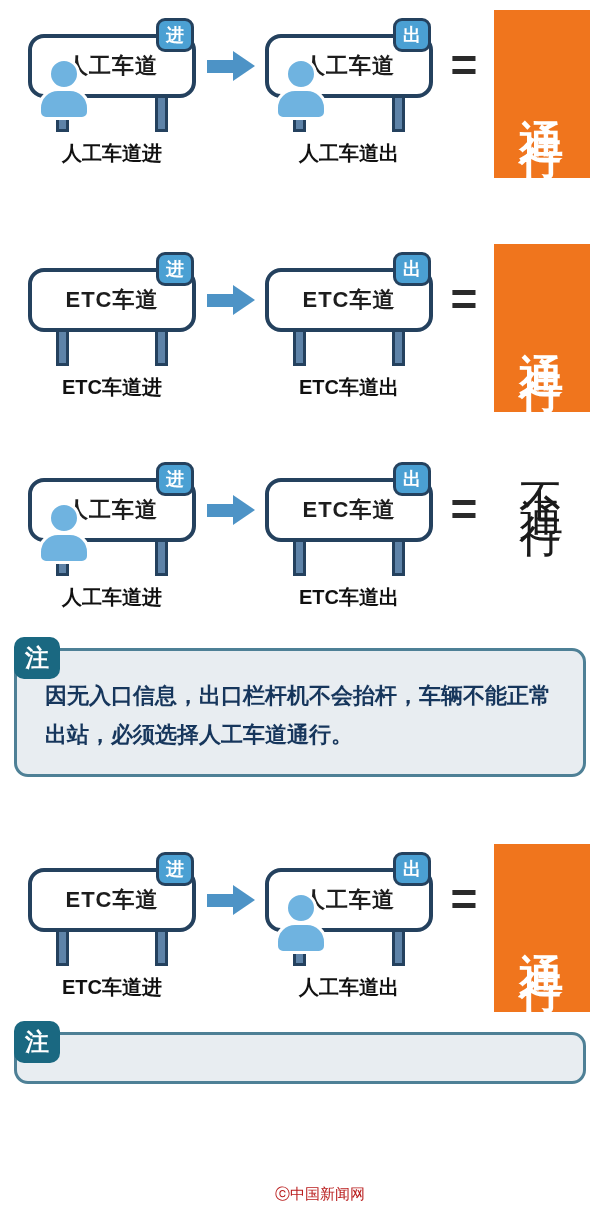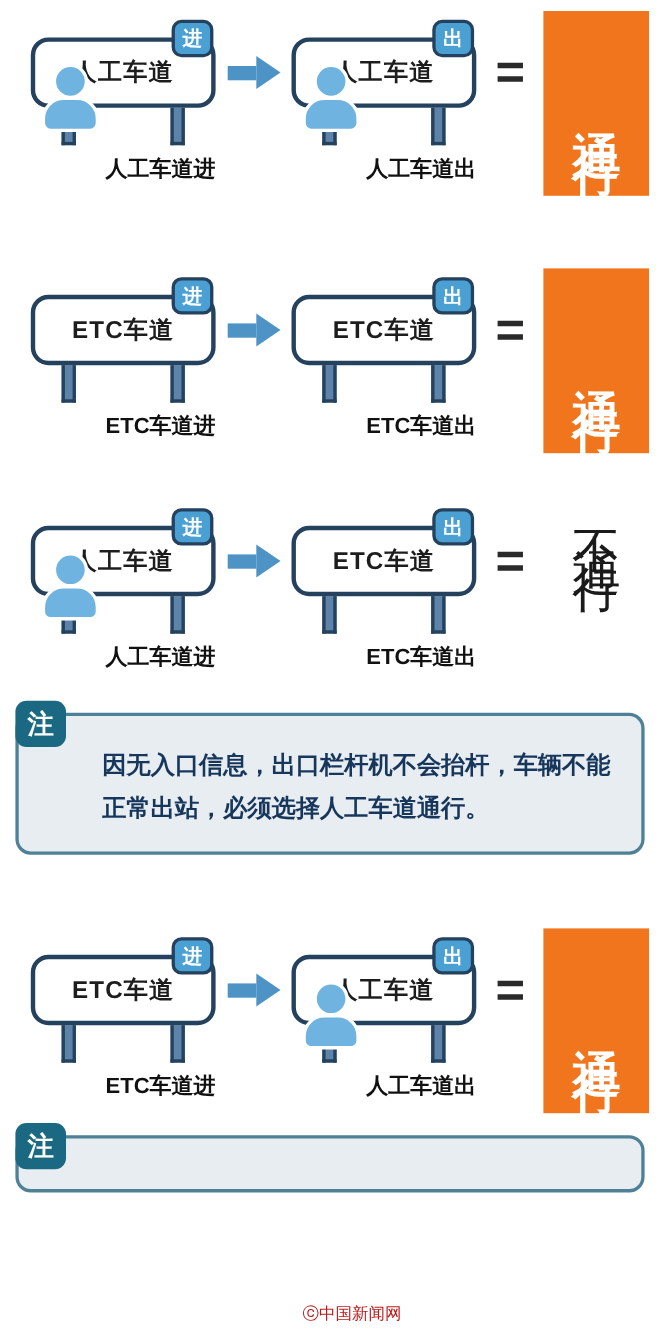--- a/index.html
+++ b/index.html
@@ -20,21 +20,21 @@
     position:absolute;top:0;right:2px;z-index:4;width:38px;height:34px;
     background:var(--badge_blue);border:3px solid var(--navy);border-radius:9px;
     display:flex;align-items:center;justify-content:center;
     color:#fff;font-size:18px;font-weight:bold;box-sizing:border-box;
   }
   .legs{display:flex;justify-content:space-between;width:112px;margin:0 auto;height:34px;}
   .leg{width:13px;background:var(--leg_blue);border:3px solid var(--navy);border-top:none;box-sizing:border-box;}
   .person{position:absolute;z-index:3;left:10px;top:40px;width:52px;display:flex;flex-direction:column;align-items:center;}
   .person .p-head{width:26px;height:26px;border-radius:50%;background:var(--person_blue);border:3px solid #fff;}
   .person .p-body{margin-top:-2px;width:46px;height:26px;background:var(--person_blue);border:3px solid #fff;border-radius:20px 20px 8px 8px;}
-  .sign-label{width:168px;margin-top:8px;text-align:right;font-size:20px;font-weight:bold;color:#111;}
+  .sign-label{width:168px;margin-top:8px;text-align:center;font-size:20px;font-weight:bold;color:#111;}
   .arrow{display:flex;align-items:center;margin-top:33px;width:62px;flex:0 0 62px;padding-left:4px;box-sizing:border-box;}
   .arrow .shaft{width:26px;height:13px;background:var(--arrow_blue);}
   .arrow .tri{width:0;height:0;border-left:22px solid var(--arrow_blue);border-top:15px solid transparent;border-bottom:15px solid transparent;}
   .equals{width:48px;flex:0 0 48px;text-align:center;margin-top:20px;font-size:46px;font-weight:800;color:#2a2a2a;}
   .result{margin-left:auto;margin-right:10px;display:flex;align-items:center;justify-content:center;}
   .result-pass{
     width:96px;height:168px;margin-top:-8px;background:var(--orange);
     color:#fff;font-size:44px;font-weight:bold;
     writing-mode:vertical-rl;text-orientation:upright;letter-spacing:18px;
     padding-top:16px;box-sizing:border-box;
@@ -47,21 +47,21 @@
     position:absolute;left:14px;right:14px;
     background:var(--note_bg);border:3px solid var(--note_border);border-radius:14px;
     padding:26px 24px 20px 28px;box-sizing:border-box;
   }
   .note-tab{
     position:absolute;top:-14px;left:-3px;width:46px;height:42px;
     background:var(--note_tab);border-radius:10px;
     display:flex;align-items:center;justify-content:center;
     color:#fff;font-size:24px;font-weight:bold;
   }
-  .note-text{font-size:22px;font-weight:bold;color:var(--note_text);line-height:1.75;text-align:left;margin-left:48px;}
+  .note-text{font-size:22px;font-weight:bold;color:var(--note_text);line-height:1.75;text-align:left;}
   .watermark{position:absolute;bottom:16px;width:100%;text-align:center;font-size:15px;color:#b91c1c;z-index:9;padding-left:20px;}
 </style>
 </head>
 <body>
 
 <div class="row" style="top:18px">
   <div class="sign-group">
     <div class="sign-wrap">
       <div class="badge">
           <span>进</span>

